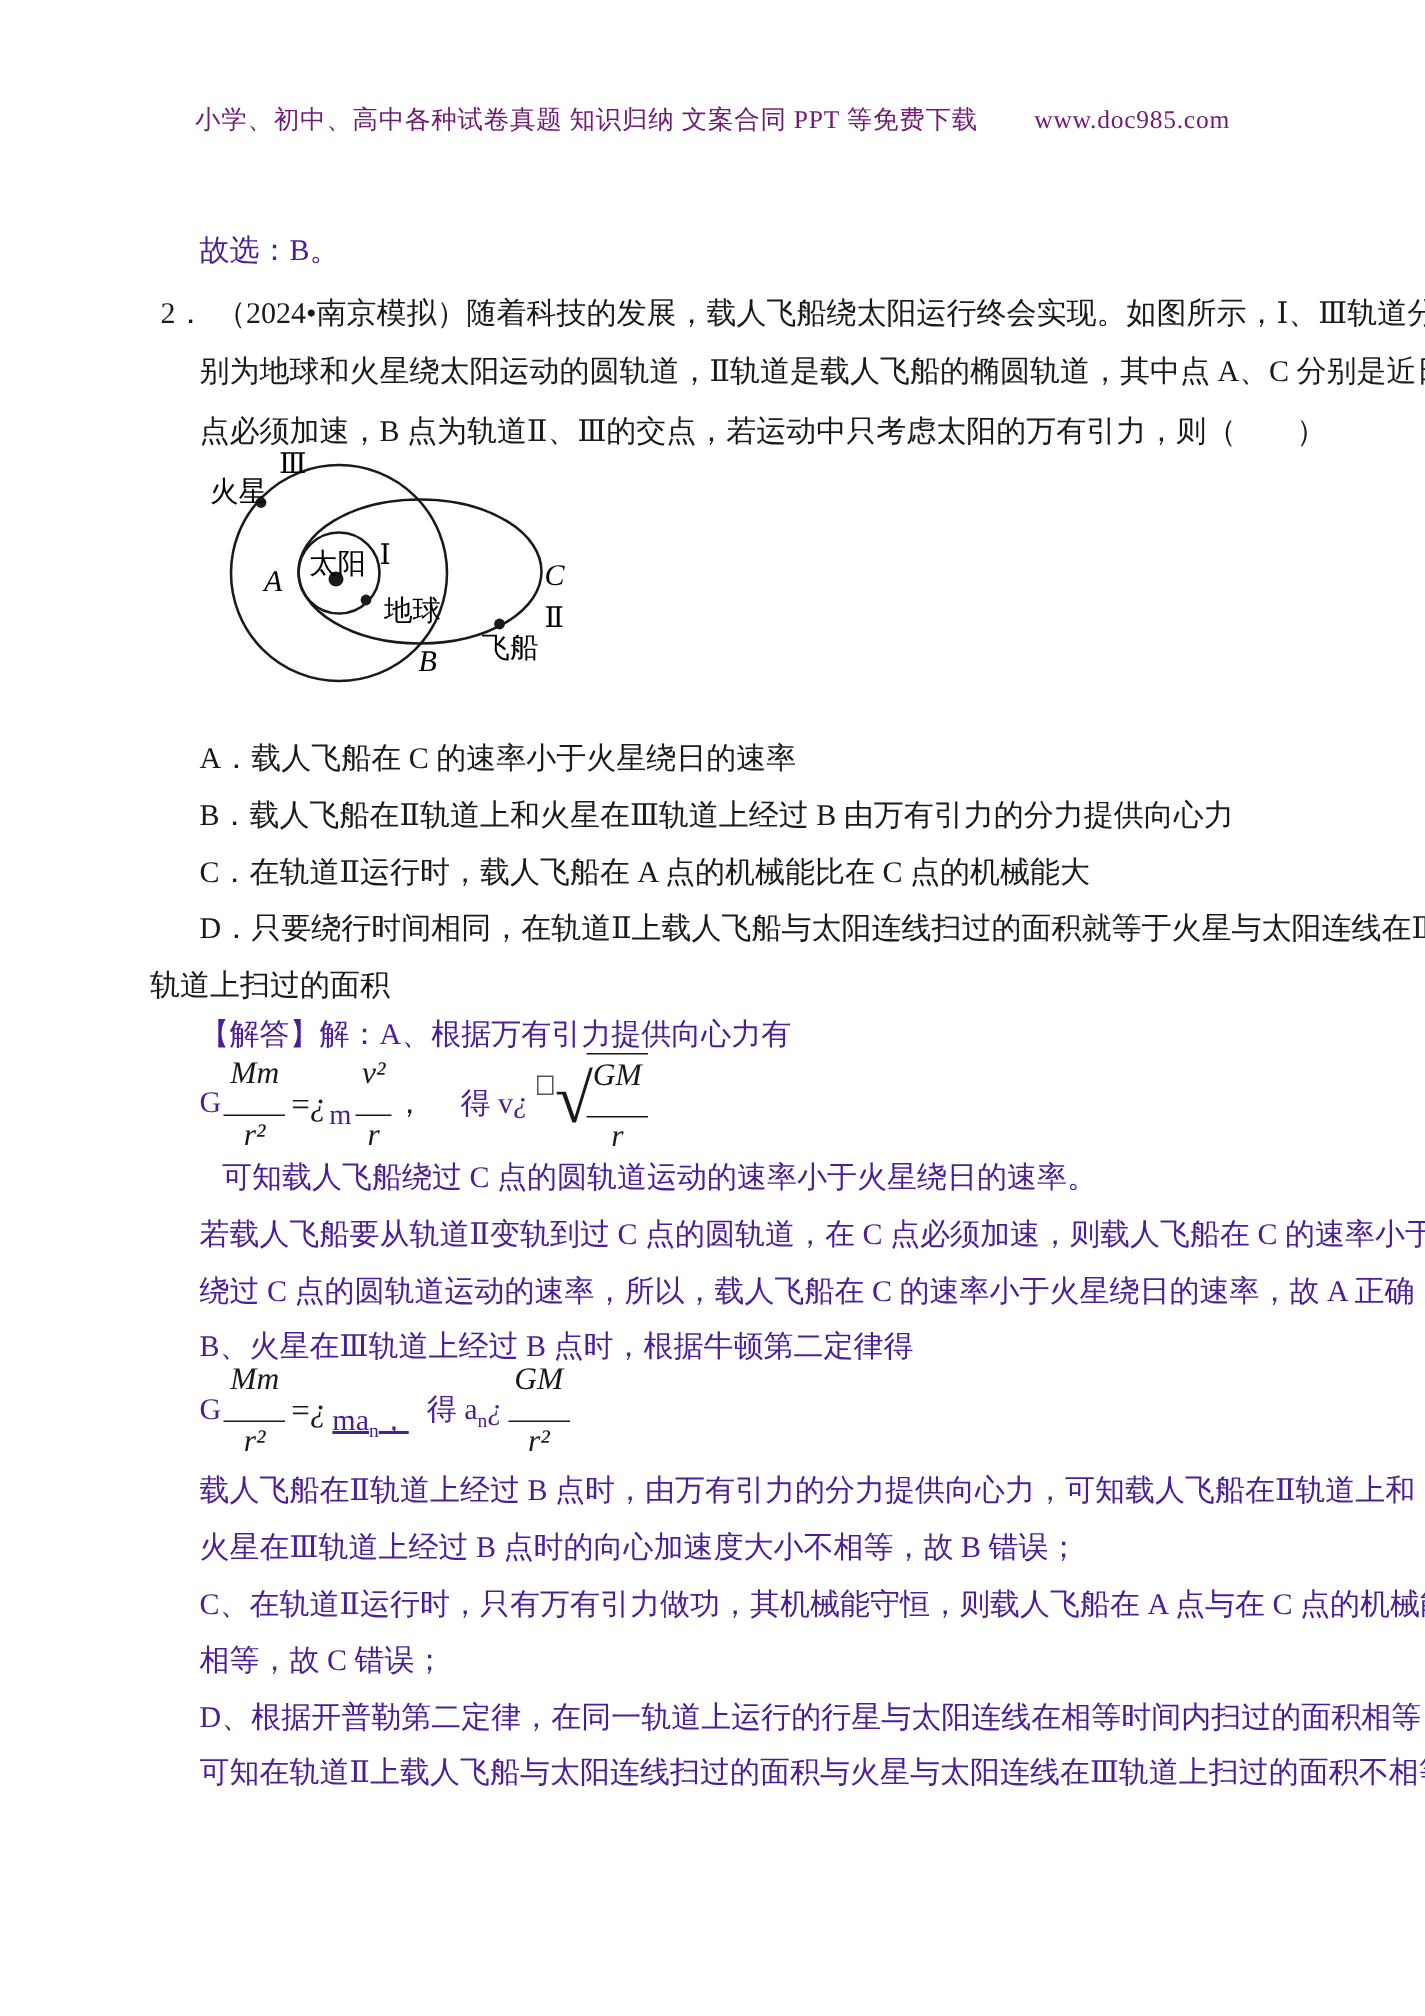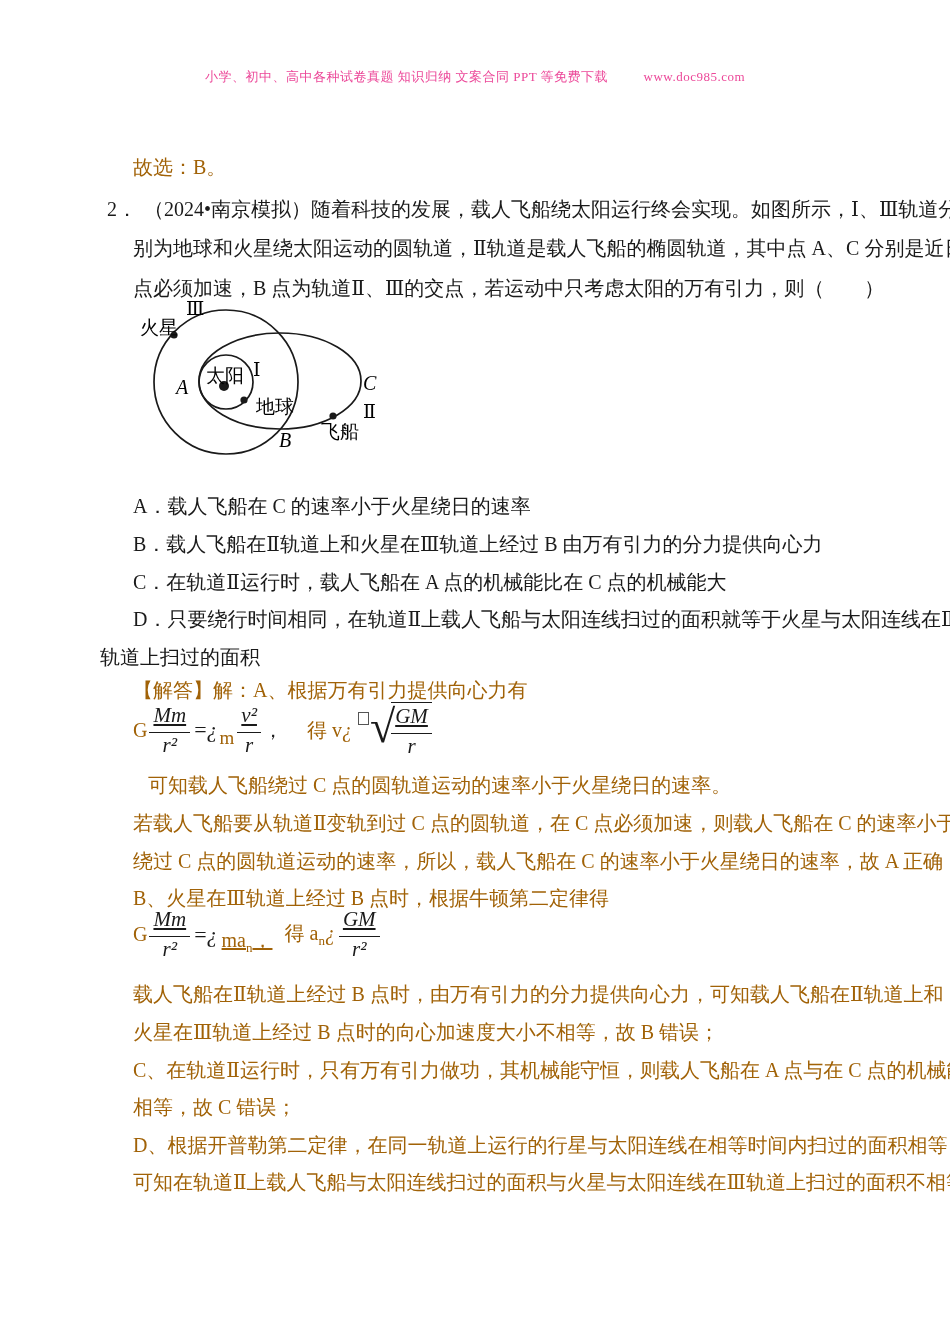--- a/index.html
+++ b/index.html
@@ -3,26 +3,26 @@
 <meta charset="utf-8">
 <style>
   html,body{margin:0;padding:0;}
   body{
     width:950px;height:1344px;position:relative;background:#ffffff;
     font-family:"Liberation Serif","DejaVu Serif",serif;
     color:#1a1a1a;overflow:hidden;
   }
   .abs{position:absolute;white-space:nowrap;}
   .ln{font-size:20px;line-height:24px;}
-  .red{color:#a16207;}
-  .hdr{font-size:13px;color:#ec4899;letter-spacing:0.5px;}
+  .red{color:#4c1d95;}
+  .hdr{font-size:17px;color:#701a75;letter-spacing:0.5px;}
   
   .formula{position:absolute;display:flex;align-items:center;font-size:21px;white-space:nowrap;}
   .frac{display:inline-block;text-align:center;font-style:italic;line-height:1.1;margin:0 2px;}
-  .frac .fn{display:block;padding:0 4px 5px 4px;border-bottom:1.7px solid #1a1a1a;text-decoration:underline;}
+  .frac .fn{display:block;padding:0 4px 16px 4px;border-bottom:1.7px solid #1a1a1a;}
   .frac .fd{display:block;padding:1px 4px 0 4px;}
   .eqq{font-size:22px;margin:0 2px;}
   .iq{font-style:italic;}
   .lowm{font-size:19px;transform:translateY(8px);display:inline-block;margin-right:1px;}
   .redrun{font-size:20px;margin:0 2px;}
   .redrun sub{font-size:13px;}
   .phbox{display:inline-block;width:9px;height:11px;border:1.3px solid #555;transform:translateY(-12px);margin:0 1px 0 4px;}
   .rad{font-size:46px;font-weight:400;margin-right:-6px;line-height:1;transform:translateY(-3px);}
   .radfrac{border-top:1.9px solid #1a1a1a;padding-top:2px;}
   svg text{font-family:"Liberation Serif","DejaVu Serif",serif;}

